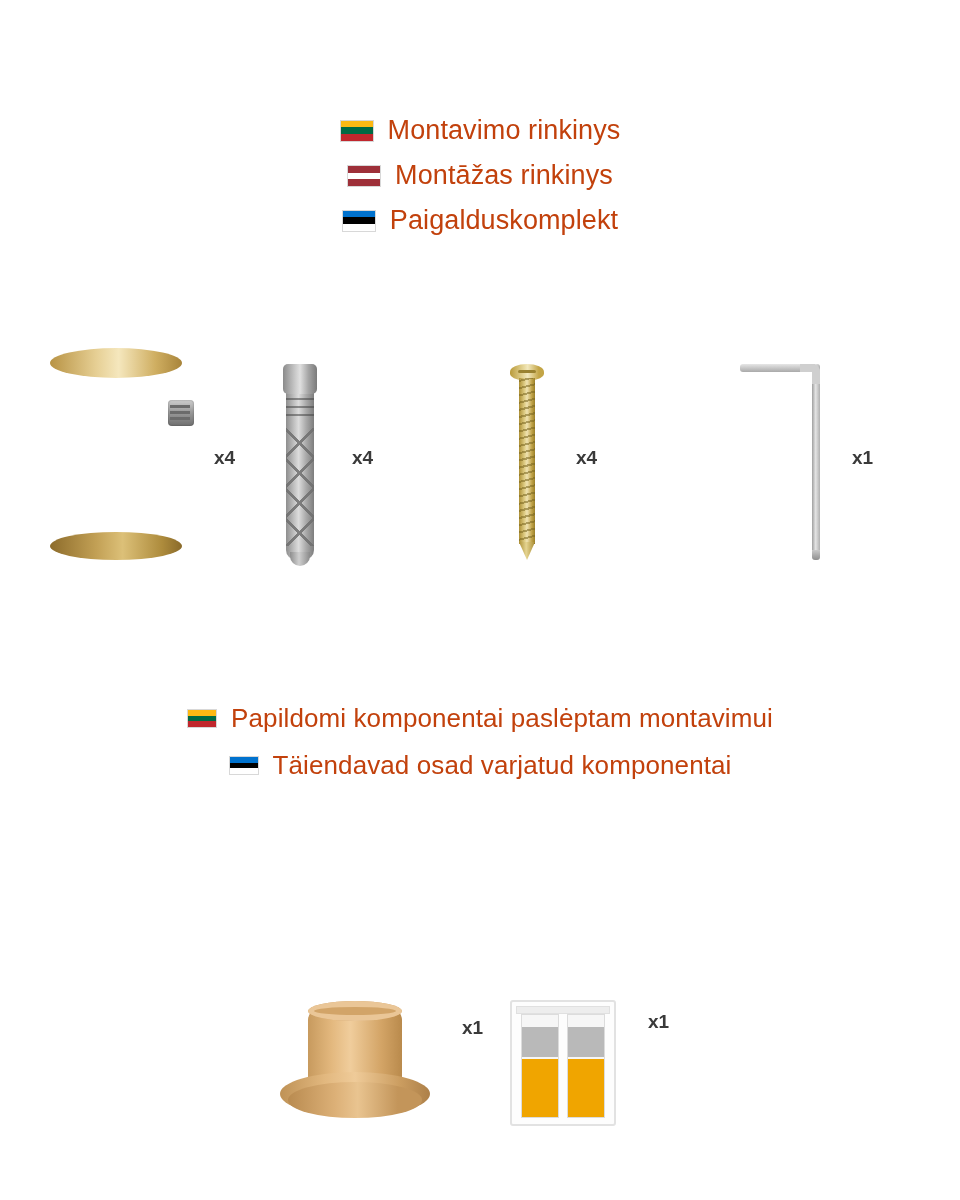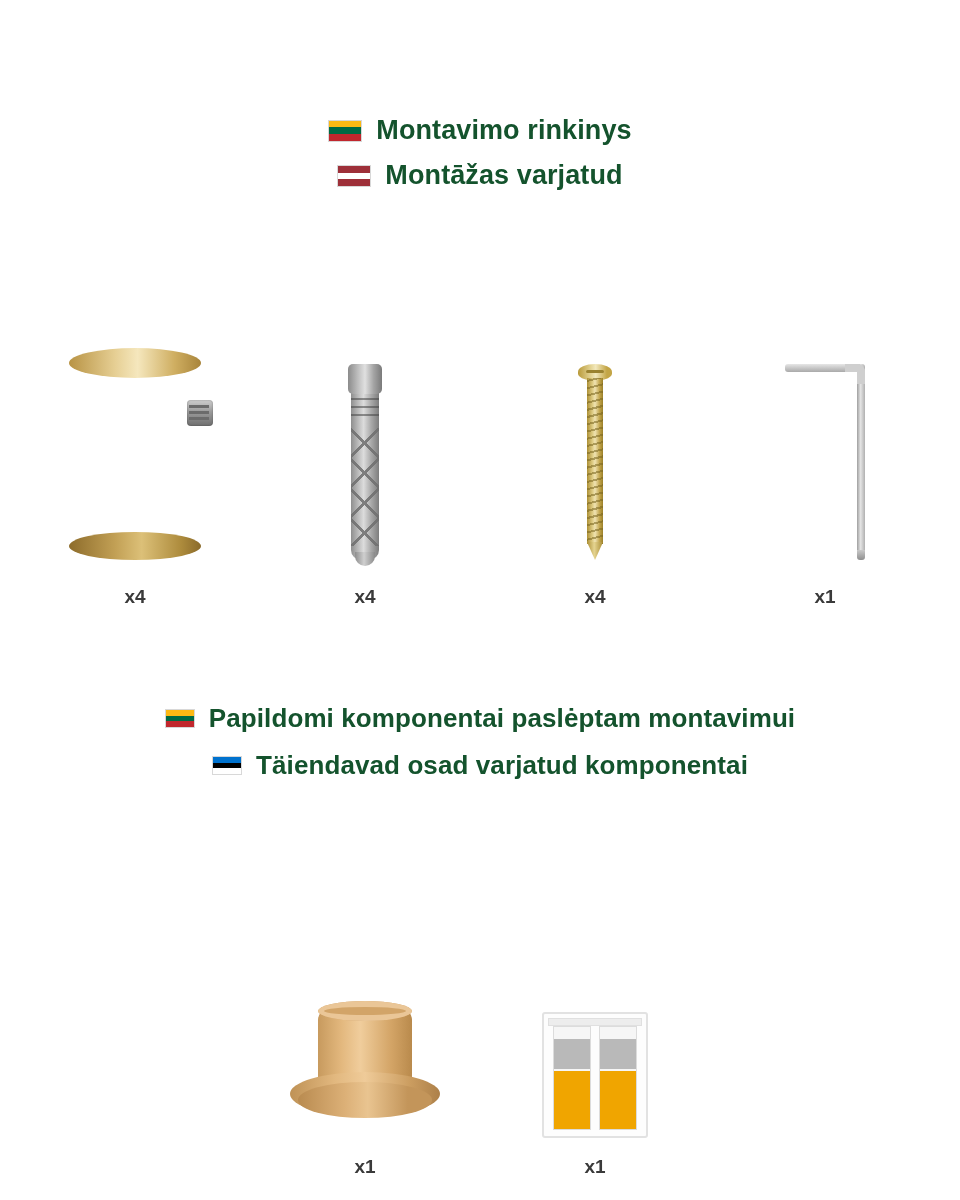--- a/index.html
+++ b/index.html
@@ -45,22 +45,22 @@
   .flag span {
     display: block;
     width: 100%;
     flex: 1 1 auto;
   }
   .flag.small {
     width: 30px;
     height: 19px;
   }
   .lang-text {
-    color: #14532d;
-    font-weight: bold;
+    color: #c2410c;
+    font-weight: normal;
     letter-spacing: 0.1px;
     white-space: nowrap;
   }
 
   
   #kit-title-block {
     position: absolute;
     left: 0;
     top: 108px;
     width: 960px;
@@ -93,22 +93,23 @@
   }
   #parts-row-extra {
     left: 0;
     top: 900px;
     width: 960px;
     gap: 60px;
   }
   .part {
     width: 170px;
     display: flex;
-    flex-direction: column;
+    flex-direction: row;
     align-items: center;
+    gap: 32px;
   }
   .part-art {
     height: 230px;
     display: flex;
     align-items: flex-end;
     justify-content: center;
     position: relative;
   }
   .part-qty {
     margin-top: 26px;
@@ -395,23 +396,31 @@
       </span>
       <span class="lang-text">Montavimo rinkinys</span>
     </div>
 
     <div class="lang-row">
       <span class="flag">
         <span style="background:#9E3039"></span>
           <span style="background:#FFFFFF;flex:0 0 6px"></span>
           <span style="background:#9E3039"></span>
       </span>
-      <span class="lang-text">Montāžas varjatud</span>
-    </div>
-
+      <span class="lang-text">Montāžas rinkinys</span>
+    </div>
+
+    <div class="lang-row">
+      <span class="flag">
+        <span style="background:#0072CE"></span>
+          <span style="background:#000000"></span>
+          <span style="background:#FFFFFF"></span>
+      </span>
+      <span class="lang-text">Paigalduskomplekt</span>
+    </div>
 
   </div>
 
   <div class="parts-row" id="parts-row-main">
 
     <div class="part">
       <div class="part-art">
         <div class="standoff">
           <div class="top-ellipse"></div>
           <div class="body"></div>

